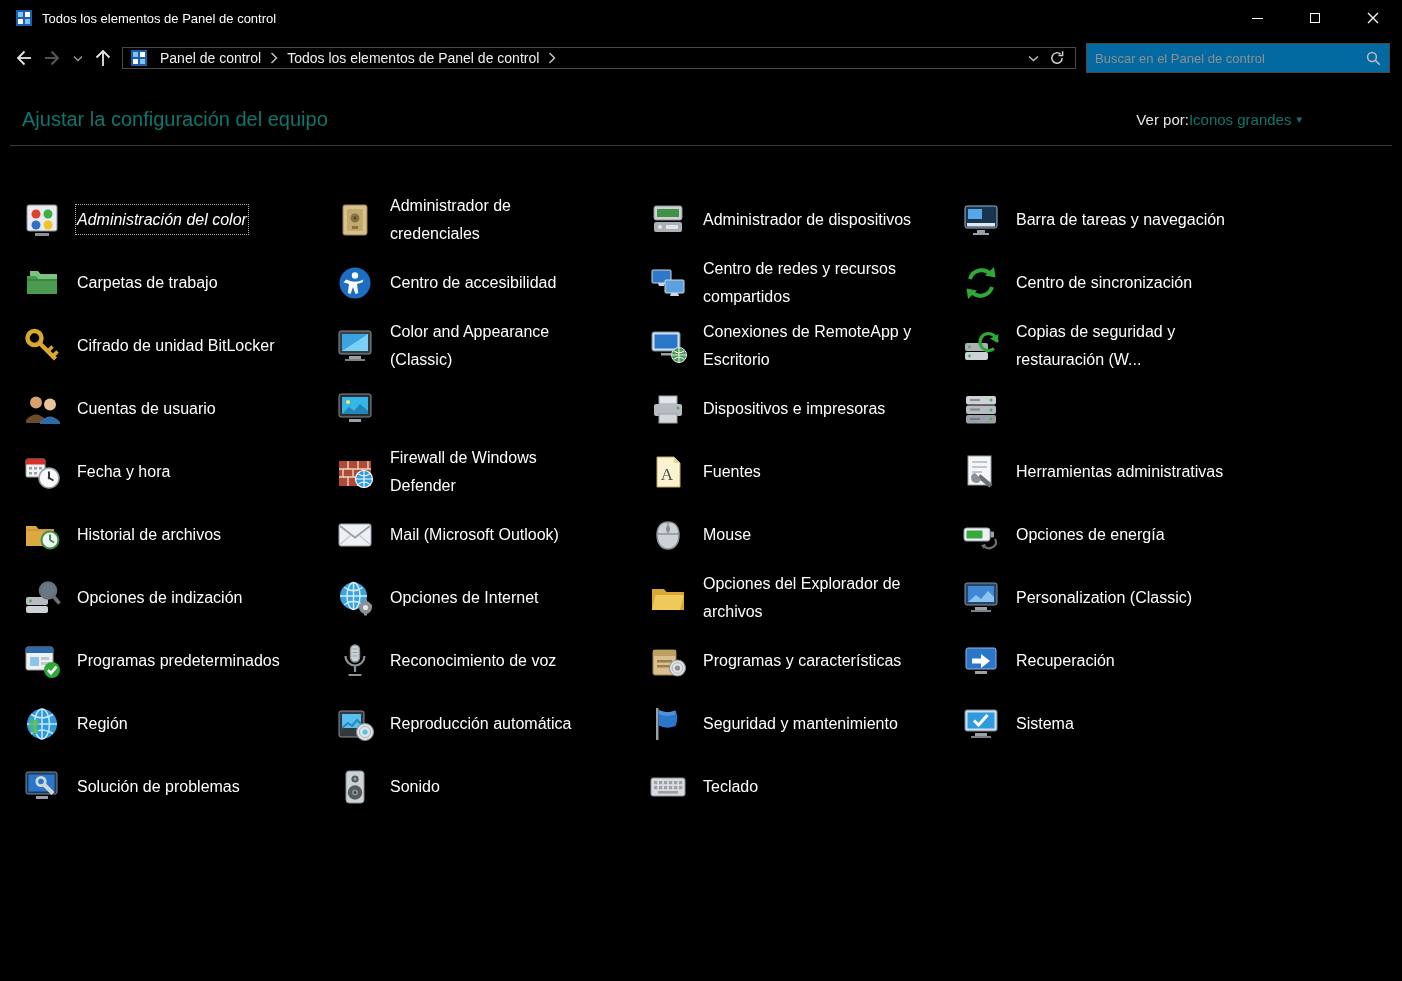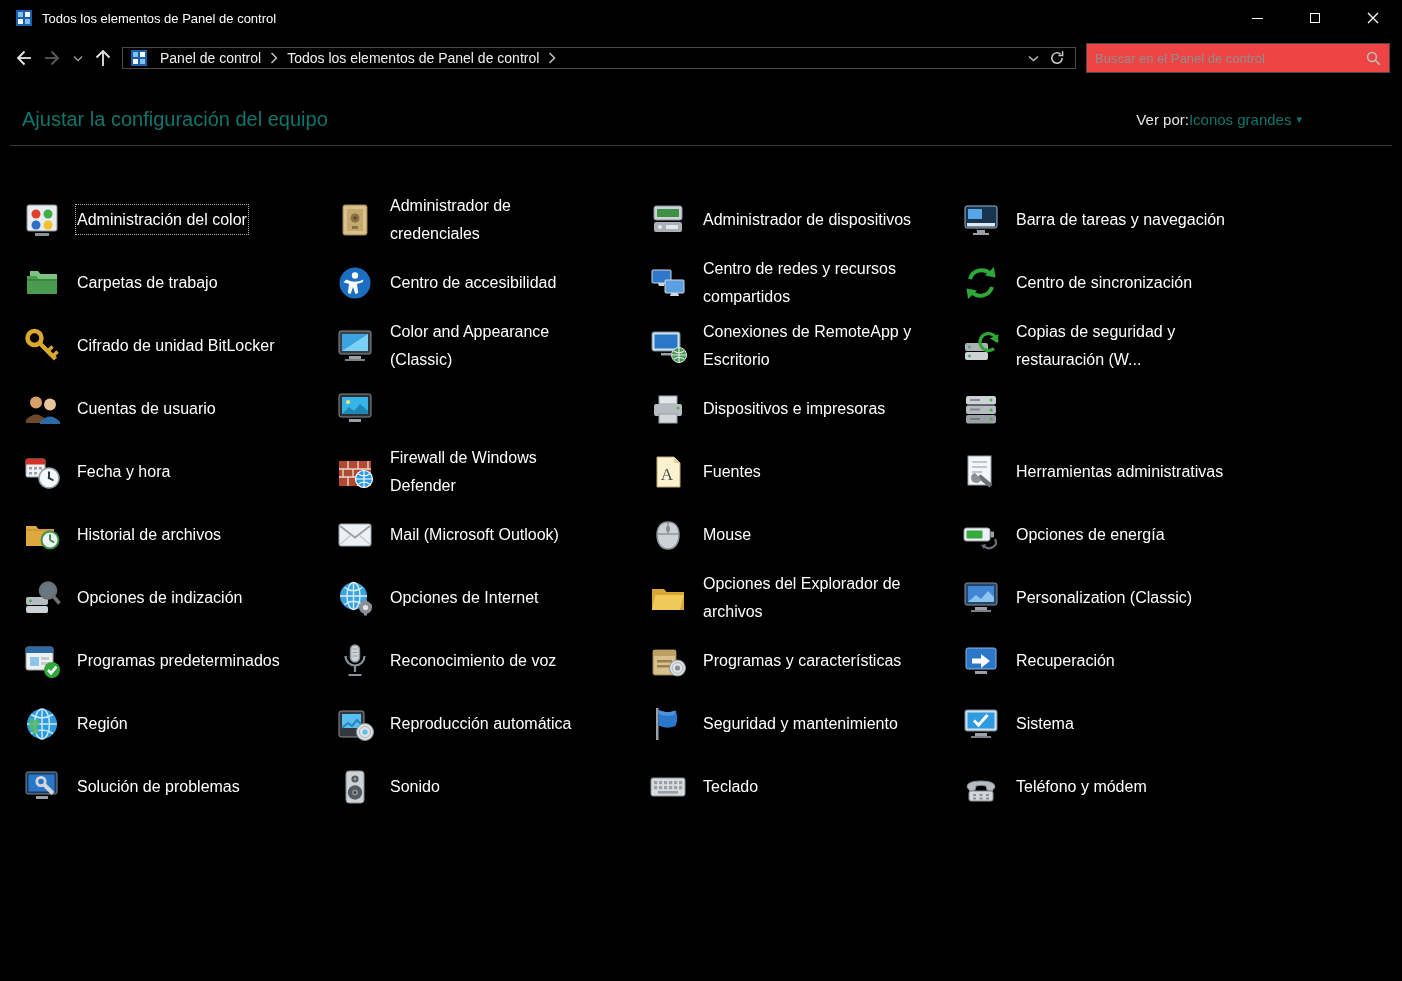--- a/index.html
+++ b/index.html
@@ -23,21 +23,21 @@
   .nav-btn { width: 30px; height: 30px; display: flex; align-items: center; justify-content: center; flex: none; }
   .addressbar {
     flex: 1; height: 22px; border: 1px solid #4a4a4a; background: #000;
     display: flex; align-items: center; padding: 0 6px 0 8px; margin: 0 10px 0 4px;
   }
   .addressbar .crumbs { flex: 1; display: flex; align-items: center; font-size: 14px; color: #f0f0f0; overflow: hidden; white-space: nowrap; }
   .crumb { padding: 4px 7px; cursor: default; }
   .crumb-sep { display: flex; align-items: center; padding: 0 2px; }
   .addr-tools { display: flex; align-items: center; gap: 10px; padding-right: 4px; }
   .searchbox {
-    width: 304px; height: 30px; border: 1px solid #4a4a4a; background: #ef4444;
+    width: 304px; height: 30px; border: 1px solid #4a4a4a; background: #0369a1;
     display: flex; align-items: center; padding: 0 8px; flex: none;
   }
   .searchbox input {
     flex: 1; background: transparent; border: none; outline: none;
     color: #fff; font-size: 13px; font-family: inherit;
   }
   .searchbox input::placeholder { color: #8f8f8f; opacity: 1; }
   
   .header-row { display: flex; align-items: center; justify-content: space-between; padding: 28px 100px 0 22px; }
   .page-title { font-size: 20px; font-weight: 400; color: #0f766e; }
@@ -45,21 +45,21 @@
   .view-by .vb-label { color: #e6e6e6; }
   .view-by .vb-dropdown { color: #0f766e; cursor: default; display: flex; align-items: center; gap: 5px; }
   .view-by .vb-caret { font-size: 11px; }
   .divider { border-top: 1px solid #3a3a3a; margin: 14px 10px 0 10px; }
   
   .grid { display: grid; grid-template-columns: repeat(4, 313px); grid-auto-rows: 63px; margin: 42px 0 0 22px; }
   .item { display: flex; align-items: center; gap: 15px; cursor: pointer; }
   .item .icon { width: 40px; height: 40px; flex: none; display: flex; }
   .item .icon svg { width: 40px; height: 40px; }
   .item .label { font-size: 16px; line-height: 1.7; max-width: 214px; color: #fff; }
-  .item .label.focused { outline: 1px dotted #b0b0b0; outline-offset: 1px; }
+  .item .label.focused { outline: 1px dotted #b0b0b0; outline-offset: 1px; font-style: italic; }
 </style>
 <title>Todos los elementos de Panel de control</title></head>
 <body>
 
 <div class="titlebar">
   <span class="app-icon">
     <svg width="16" height="16" viewBox="0 0 16 16">
         <rect width="16" height="16" fill="#1d5fae"></rect>
         <rect x="2" y="2" width="5" height="5" fill="#7ec3f0"></rect>
         <rect x="9" y="2" width="5" height="5" fill="#ffffff"></rect>
@@ -642,30 +642,13 @@
             <rect x="16" y="19" width="3.2" height="3.2"></rect>
             <rect x="21" y="19" width="3.2" height="3.2"></rect>
             <rect x="26" y="19" width="3.2" height="3.2"></rect>
             <rect x="31" y="19" width="3.2" height="3.2"></rect>
             <rect x="10" y="24" width="20" height="2.6"></rect>
           </g>
         </svg>
       </span>
       <span class="label">Teclado</span>
     </div>
-    <div class="item">
-      <span class="icon">
-        <svg viewBox="0 0 40 40">
-          <path d="M6 20 q0 -6 14 -6 q14 0 14 6 l-3 4 -5 -1 -1 -4 q-5 -1.5 -10 0 l-1 4 -5 1 z" fill="#b6bcc1" stroke="#8a9096"></path>
-          <rect x="8" y="24" width="24" height="10" rx="2" fill="#d4d7da" stroke="#8a9096"></rect>
-          <g fill="#8a9096">
-            <rect x="12" y="27" width="3" height="2"></rect>
-            <rect x="18.5" y="27" width="3" height="2"></rect>
-            <rect x="25" y="27" width="3" height="2"></rect>
-            <rect x="12" y="30.5" width="3" height="2"></rect>
-            <rect x="18.5" y="30.5" width="3" height="2"></rect>
-            <rect x="25" y="30.5" width="3" height="2"></rect>
-          </g>
-        </svg>
-      </span>
-      <span class="label">Teléfono y módem</span>
-    </div>
   </div>
 
 </body></html>

